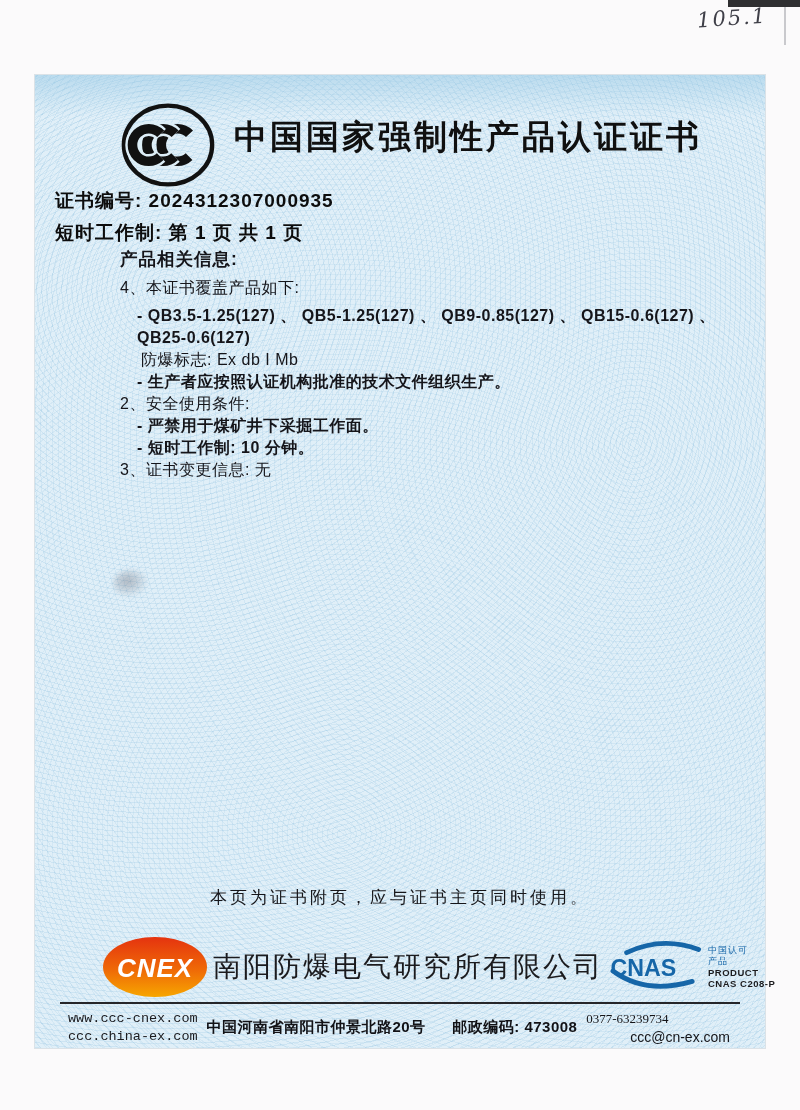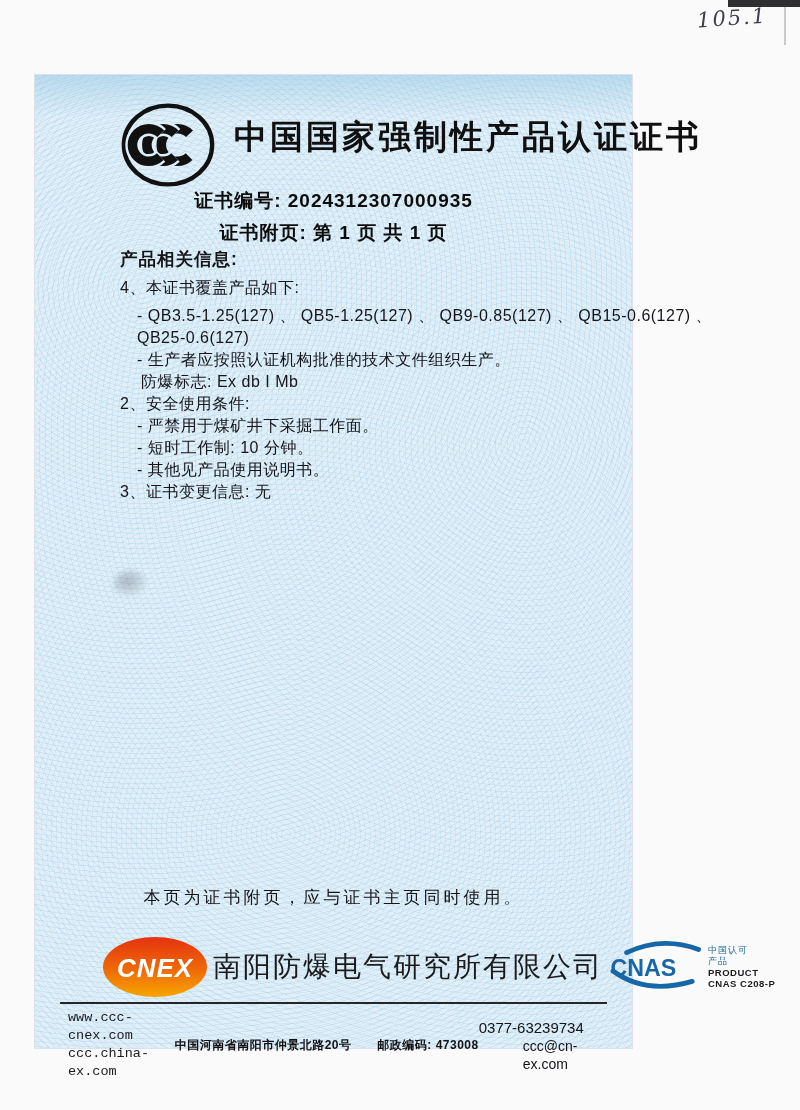--- a/index.html
+++ b/index.html
@@ -12,42 +12,42 @@
   
   .scan-strip-top{position:absolute;left:728px;top:0;width:72px;height:7px;background:#2f2f31;}
   .scan-line-right{position:absolute;left:784px;top:7px;width:2px;height:38px;background:#c9c9cd;}
   .handwritten{
     position:absolute;left:697px;top:6px;
     font-family:"DejaVu Serif",serif;font-style:italic;
     font-size:21px;color:#3f3f48;transform:rotate(-4deg);letter-spacing:2px;
   }
   
   .paper{
-    position:absolute;left:35px;top:75px;width:597px;height:973px;
+    position:absolute;left:35px;top:75px;width:730px;height:973px;
     background-color:#e0eff8;
     background-image:
       linear-gradient(180deg, rgba(150,200,228,.50) 0px, rgba(150,200,228,0) 42px),
       repeating-radial-gradient(circle at 18% 22%, rgba(255,255,255,0) 0 4px, rgba(128,184,219,.20) 4px 5px),
       repeating-radial-gradient(circle at 82% 38%, rgba(255,255,255,0) 0 5px, rgba(128,184,219,.16) 5px 6px),
       repeating-radial-gradient(circle at 42% 78%, rgba(255,255,255,0) 0 4px, rgba(128,184,219,.14) 4px 5px);
     box-shadow:0 0 0 1px rgba(160,180,195,.35);
   }
   .hdr{position:absolute;top:0;left:85px;display:flex;align-items:flex-start;}
   .ccc-logo{margin-top:26px;width:96px;height:88px;flex:0 0 auto;}
   .title{
     margin-top:40px;margin-left:18px;
     font-size:33px;font-weight:bold;letter-spacing:3px;white-space:nowrap;color:#101010;
   }
-  .certs{position:absolute;top:110px;left:0;right:0;text-align:center;
-    font-size:19px;font-weight:bold;line-height:32px;letter-spacing:1px;color:#0d0d0d;}
+  .certs{position:absolute;top:110px;left:0;right:0;
+    font-size:19px;font-weight:bold;line-height:32px;letter-spacing:1px;color:#0d0d0d;padding-left:20px;}
   .product{position:absolute;top:173px;left:85px;right:32px;font-size:16px;color:#15151a;}
   .product .heading{font-size:17.5px;font-weight:bold;letter-spacing:1px;line-height:22px;margin-bottom:7px;}
   .pline{line-height:22px;letter-spacing:.5px;white-space:nowrap;}
   .pline.gap{margin-top:6px;}
-  .ind-1{padding-left:17px;}
+  .ind-1{padding-left:17px;font-weight:bold;}
   .ind-2{padding-left:21px;}
   .smudge{
     position:absolute;left:78px;top:495px;width:36px;height:28px;border-radius:50%;
     background:radial-gradient(ellipse at 40% 40%, rgba(95,95,108,.38), rgba(95,95,108,0) 70%);
     filter:blur(2px);
   }
   .footnote{position:absolute;top:811px;left:0;right:0;text-align:center;
     font-size:17px;letter-spacing:3px;color:#16161a;}
   .orgrow{position:absolute;top:856px;left:0;right:0;height:72px;
     display:flex;align-items:center;justify-content:space-between;
@@ -57,24 +57,24 @@
   .cnas{display:flex;align-items:center;flex:0 0 auto;}
   .cnas-logo{width:96px;height:56px;}
   .cnas-tags{display:flex;flex-direction:column;justify-content:flex-end;margin-left:3px;line-height:11px;}
   .cnas-tags .t-blue{font-size:9px;color:#1666a8;letter-spacing:1px;}
   .cnas-tags .t-dark{font-size:9.5px;color:#1b1b1e;font-weight:bold;letter-spacing:.5px;}
   .rule{position:absolute;top:927px;left:25px;right:25px;border-top:2px solid #26262a;}
   .contact{position:absolute;top:934px;left:25px;right:31px;
     display:flex;align-items:center;justify-content:space-between;}
   .c-web{font-family:"Liberation Mono","DejaVu Sans Mono",monospace;
     font-size:13.5px;line-height:18px;color:#1a1a1e;padding-left:8px;}
-  .c-mid{font-size:12px;font-weight:600;color:#121216;letter-spacing:.5px;white-space:nowrap;}
+  .c-mid{font-size:15px;font-weight:600;color:#121216;letter-spacing:.5px;white-space:nowrap;}
   .c-mid .post{margin-left:22px;}
   .c-right{text-align:left;padding-right:4px;}
-  .c-right .phone{font-family:Liberation Sans, sans-serif;font-size:15px;line-height:19px;color:#141418;}
+  .c-right .phone{font-family:Liberation Serif, serif;font-size:13px;line-height:19px;color:#141418;}
   .c-right .mail{font-family:Liberation Sans, sans-serif;font-size:14px;line-height:18px;color:#141418;margin-left:44px;}
 </style>
 </head>
 <body>
 
 <div class="scan-strip-top"></div>
 <div class="scan-line-right"></div>
 <div class="handwritten">105.1</div>
 
 <div class="paper">
@@ -91,36 +91,35 @@
     </svg>
     <div class="title">中国国家强制性产品认证证书</div>
   </div>
 
   <div class="certs">
     <div>
       <span>证书编号:</span>
       <span>2024312307000935</span>
     </div>
     <div>
-      <span>证书附页:</span>
+      <span>短时工作制:</span>
       <span>第 1 页  共 1 页</span>
     </div>
   </div>
 
   <div class="product">
     <div class="heading">产品相关信息:</div>
     <div class="pline">4、本证书覆盖产品如下:</div>
     <div class="pline ind-1 gap">- QB3.5-1.25(127) 、 QB5-1.25(127) 、 QB9-0.85(127) 、 QB15-0.6(127) 、</div>
     <div class="pline ind-1">QB25-0.6(127)</div>
+    <div class="pline ind-2">防爆标志: Ex db I Mb</div>
     <div class="pline ind-1">- 生产者应按照认证机构批准的技术文件组织生产。</div>
-    <div class="pline ind-2">防爆标志: Ex db I Mb</div>
     <div class="pline">2、安全使用条件:</div>
     <div class="pline ind-1">- 严禁用于煤矿井下采掘工作面。</div>
     <div class="pline ind-1">- 短时工作制: 10 分钟。</div>
-    <div class="pline ind-1">- 其他见产品使用说明书。</div>
     <div class="pline">3、证书变更信息: 无</div>
   </div>
 
   <div class="smudge"></div>
 
   <div class="footnote">本页为证书附页，应与证书主页同时使用。</div>
 
   <div class="orgrow">
     <svg class="cnex-logo" viewBox="0 0 108 64">
       <defs>

